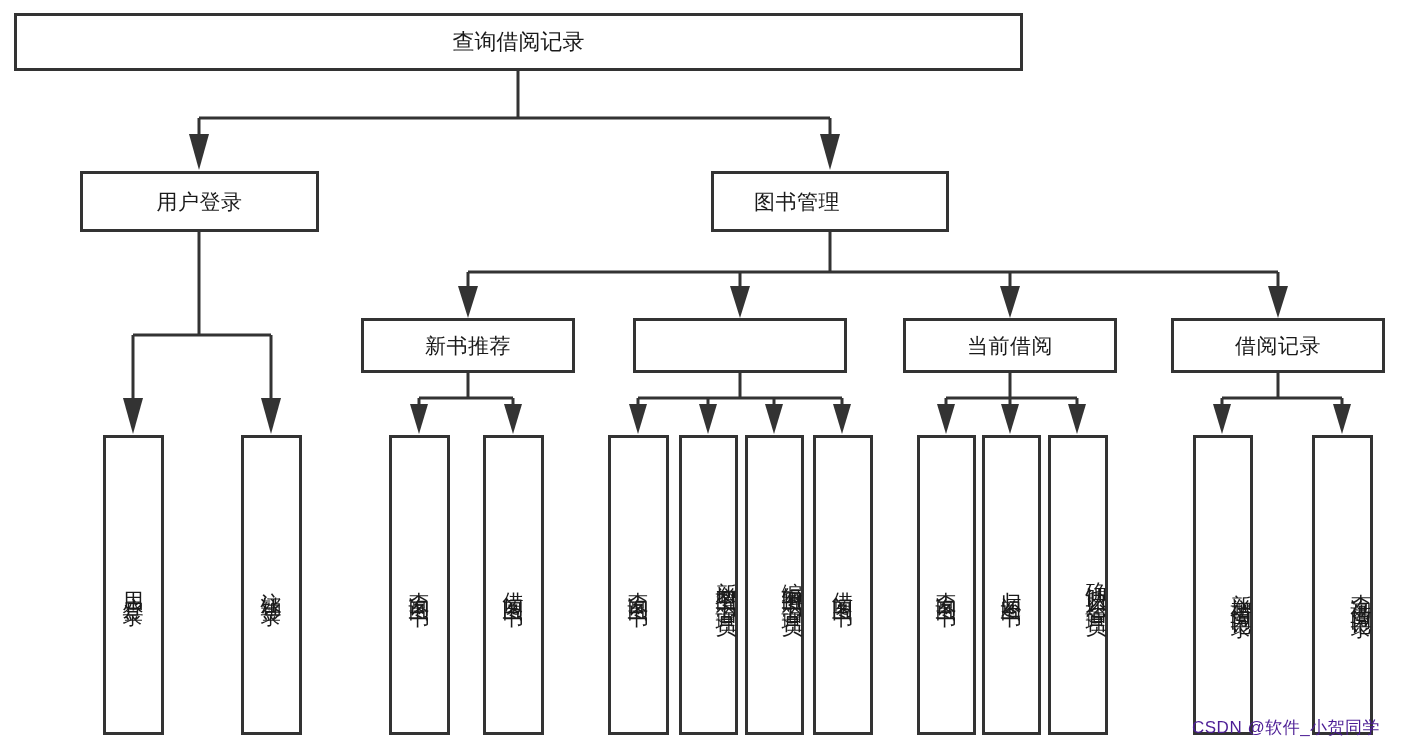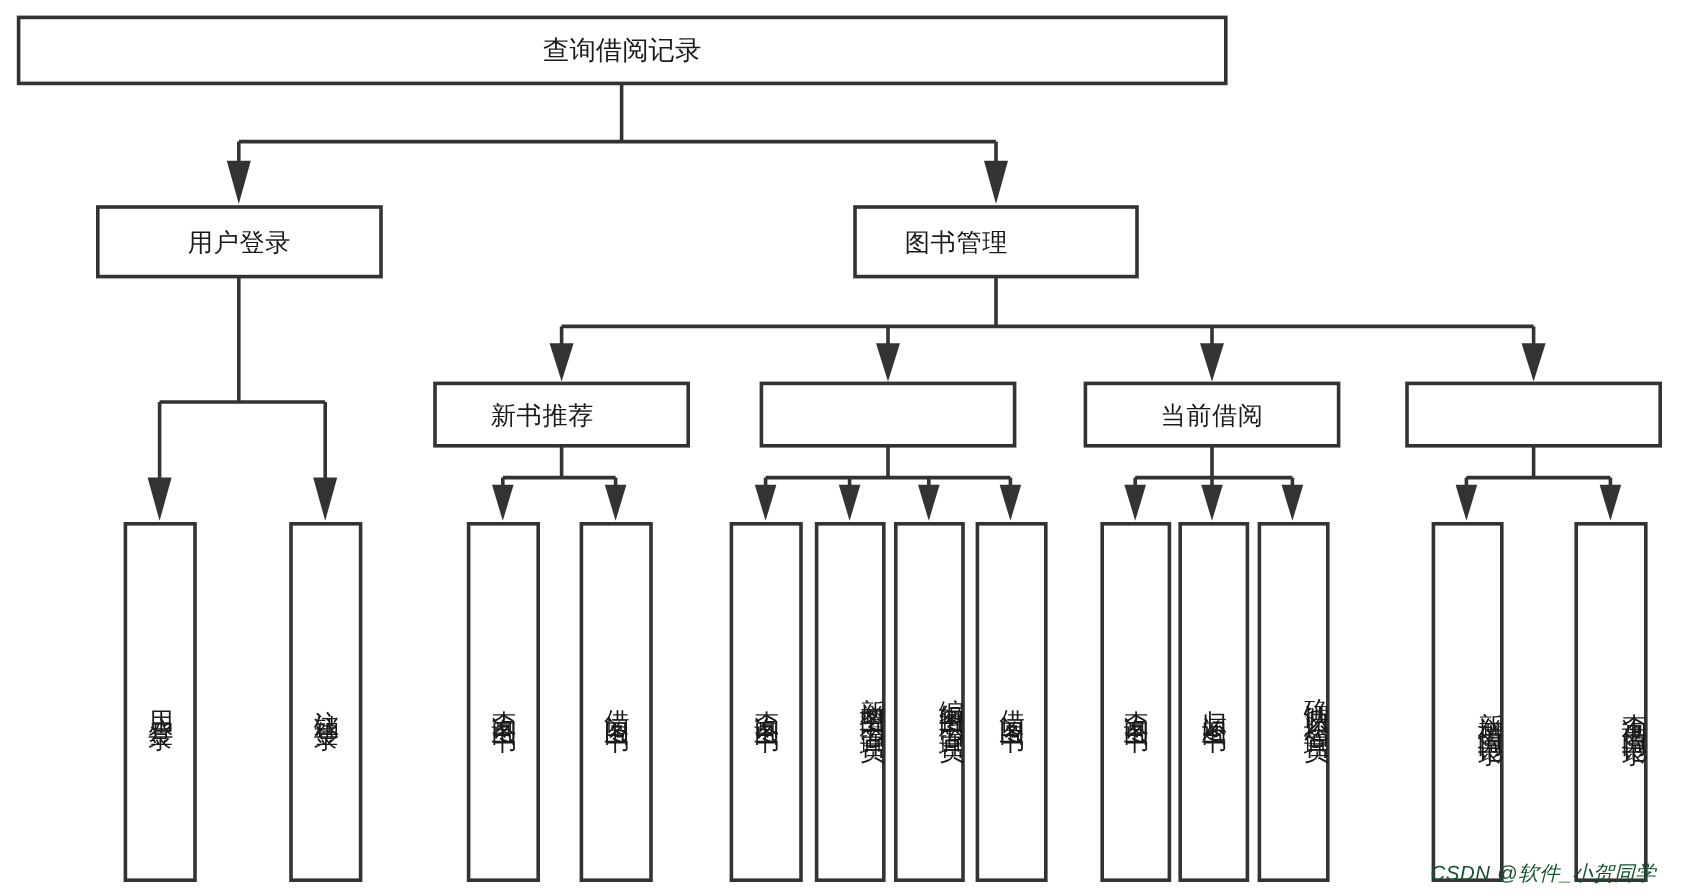--- a/index.html
+++ b/index.html
@@ -67,26 +67,25 @@
     justify-content: center;
     padding-top: 4px;
     box-sizing: border-box;
   }
   .node-label.vertical.short {
     align-items: center;
     padding-top: 0;
   }
   .watermark {
     position: absolute;
-    color: #14532d;
+    color: #4c1d95;
     font-size: 17px;
     font-family: "Liberation Sans", "DejaVu Sans", sans-serif;
     white-space: nowrap;
     letter-spacing: 0.5px;
-    font-style: italic;
   }
 </style>
 </head>
 <body>
 
 <div id="diagram-root">
 
   <svg class="diagram-canvas" viewBox="0 0 1405 747">
 
     <rect class="node-box" x="15.5" y="14.5" width="1006" height="55"></rect>
@@ -177,22 +176,23 @@
 
     <rect class="node-box" x="1194.5" y="436.5" width="57" height="297"></rect>
     <rect class="node-box" x="1313.5" y="436.5" width="58" height="297"></rect>
   </svg>
 
   <div class="node-label root-label" style="left:15px; top:14px; width:1007px; height:56px;">查询借阅记录</div>
 
   <div class="node-label horizontal" style="left:81px; top:172px; width:237px; height:59px;">用户登录</div>
   <div class="node-label horizontal" style="left:679px; top:172px; width:236px; height:59px;">图书管理</div>
 
-  <div class="node-label horizontal" style="left:346px; top:319px; width:212px; height:53px;">新书推荐</div>
+  <div class="node-label horizontal" style="left:362px; top:319px; width:212px; height:53px;">新书推荐</div>
   <div class="node-label horizontal" style="left:904px; top:319px; width:212px; height:53px;border-radius:11px;">当前借阅</div>
+  <div class="node-label horizontal" style="left:1172px; top:319px; width:212px; height:53px;">借阅记录</div>
 
   <div class="node-label vertical short" style="left:104px; top:436px; width:59px; height:298px;">用户登录</div>
   <div class="node-label vertical short" style="left:242px; top:436px; width:59px; height:298px;">注销登录</div>
 
   <div class="node-label vertical short" style="left:390px; top:436px; width:59px; height:298px;">查询图书</div>
   <div class="node-label vertical short" style="left:484px; top:436px; width:59px; height:298px;">借阅图书</div>
 
   <div class="node-label vertical short" style="left:609px; top:436px; width:59px; height:298px;">查询图书</div>
   <div class="node-label vertical" style="left:680px; top:436px; width:57px; height:298px;">新增图书（管理员）</div>
   <div class="node-label vertical" style="left:746px; top:436px; width:57px; height:298px;">编辑图书（管理员）</div>

